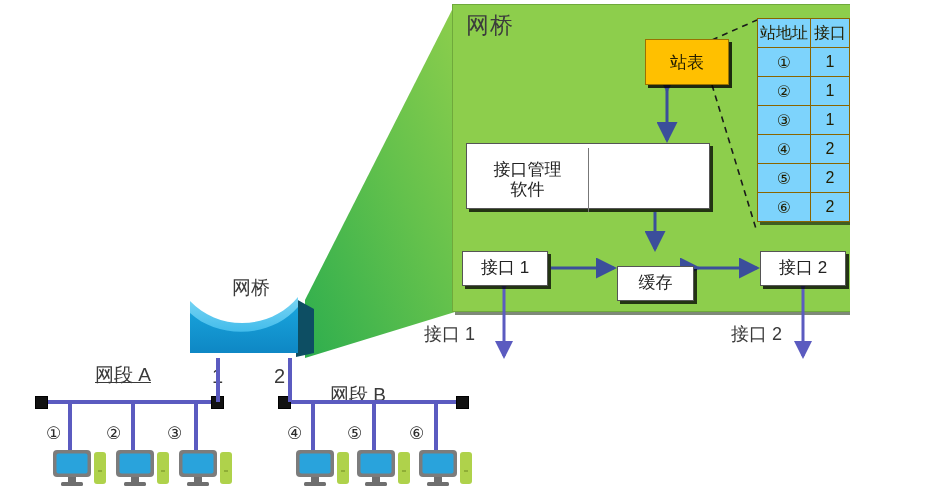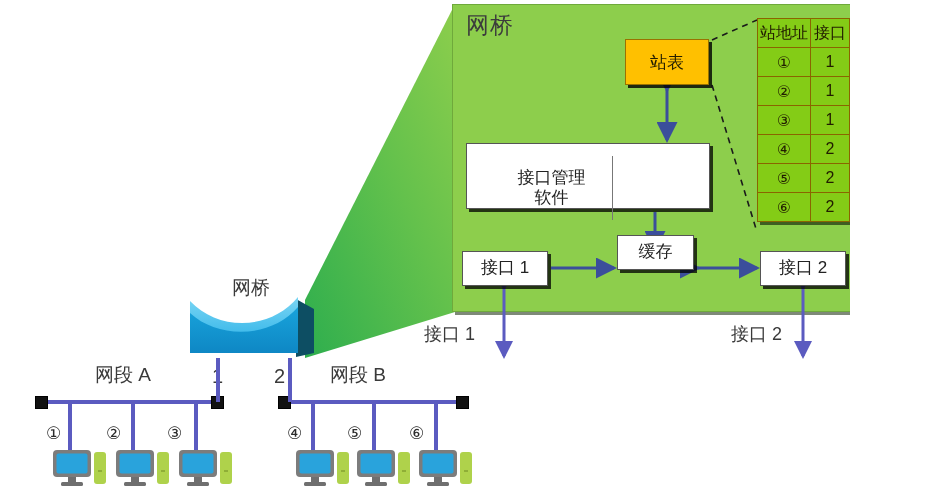--- a/index.html
+++ b/index.html
@@ -56,61 +56,61 @@
   }
   .obox {
     background: #FFC000;
     border: 1px solid #9a7200;
     box-shadow: 3px 3px 0 rgba(0,0,0,0.8);
     box-sizing: border-box;
     display: flex;
     align-items: center;
     justify-content: center;
     color: #241f00;
+    margin-left: 20px;
   }
 
   
   #station-table-box {
     left: 625px; top: 39px;
     width: 84px; height: 46px;
     font-size: 17px;
   }
 
   
   #sw-box {
     left: 466px; top: 143px;
     width: 244px; height: 66px;
     font-size: 17px;
     padding: 0;
     display: block;
   }
   #sw-box .half {
     position: absolute;
-    top: 12px; height: 100%;
+    top: 4px; height: 100%;
     width: 50%;
     display: flex;
     align-items: center;
     justify-content: center;
     text-align: center;
     line-height: 1.2;
-    margin-left: 24px;
   }
   #sw-box .half.left  { left: 0; border-right: 1px solid #777; }
   #sw-box .half.right { right: 0; }
 
   
   #iface1-box { left: 462px; top: 251px; width: 86px; height: 35px; font-size: 17px; }
-  #cache-box  { left: 617px; top: 235px; width: 77px; height: 35px; font-size: 17px; }
+  #cache-box  { left: 617px; top: 266px; width: 77px; height: 35px; font-size: 17px; }
   #iface2-box { left: 760px; top: 251px; width: 86px; height: 35px; font-size: 17px; }
 
   
   #addr-table {
     left: 757px; top: 18px;
     border-collapse: collapse;
-    background: #84cc16;
+    background: #7dd3fc;
     box-shadow: 3px 3px 0 rgba(0,0,0,0.55);
   }
   #addr-table td, #addr-table th {
     border: 1px solid #8a6500;
     text-align: center;
     color: #221d00;
     font-weight: normal;
     padding: 0;
     height: 28px;
   }
@@ -121,22 +121,22 @@
 
   
   .plain-label {
     color: #3a3a3a;
     font-size: 18px;
     white-space: nowrap;
   }
   #label-iface1-out { left: 424px; top: 322px; }
   #label-iface2-out { left: 731px; top: 322px; }
   #label-bridge-icon { left: 232px; top: 275px; font-size: 19px; }
-  #label-seg-a { left: 95px; top: 362px; font-size: 19px; }
-  #label-seg-b { left: 330px; top: 362px; font-size: 19px; }
+  #label-seg-a { left: 95px; top: 362px; font-size: 19px; text-decoration: underline; }
+  #label-seg-b { left: 330px; top: 382px; font-size: 19px; }
   #label-port1 { left: 212px; top: 365px; font-size: 20px; }
   #label-port2 { left: 274px; top: 365px; font-size: 20px; }
 
   .num-label {
     font-size: 17px;
     color: #2b2b2b;
   }
 
   
   #bridge-icon { left: 188px; top: 295px; width: 130px; height: 65px; }

